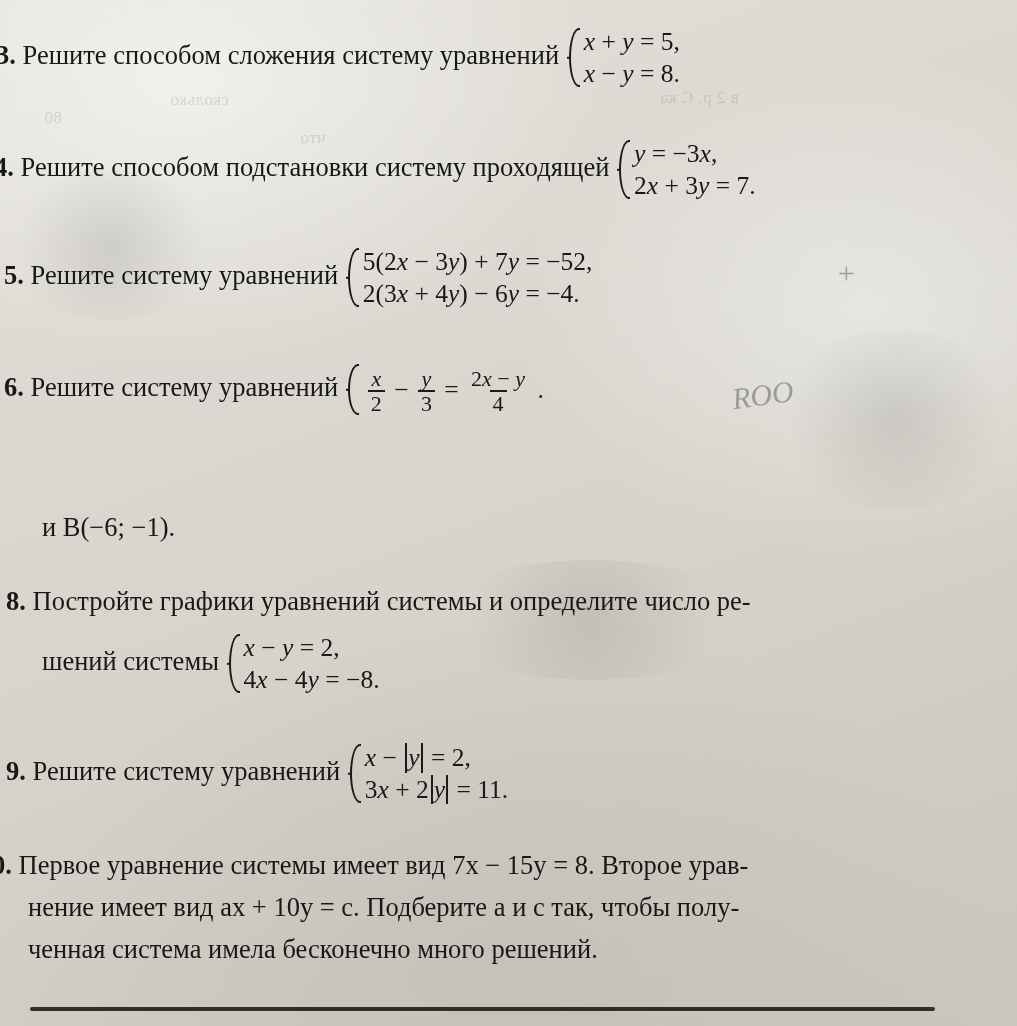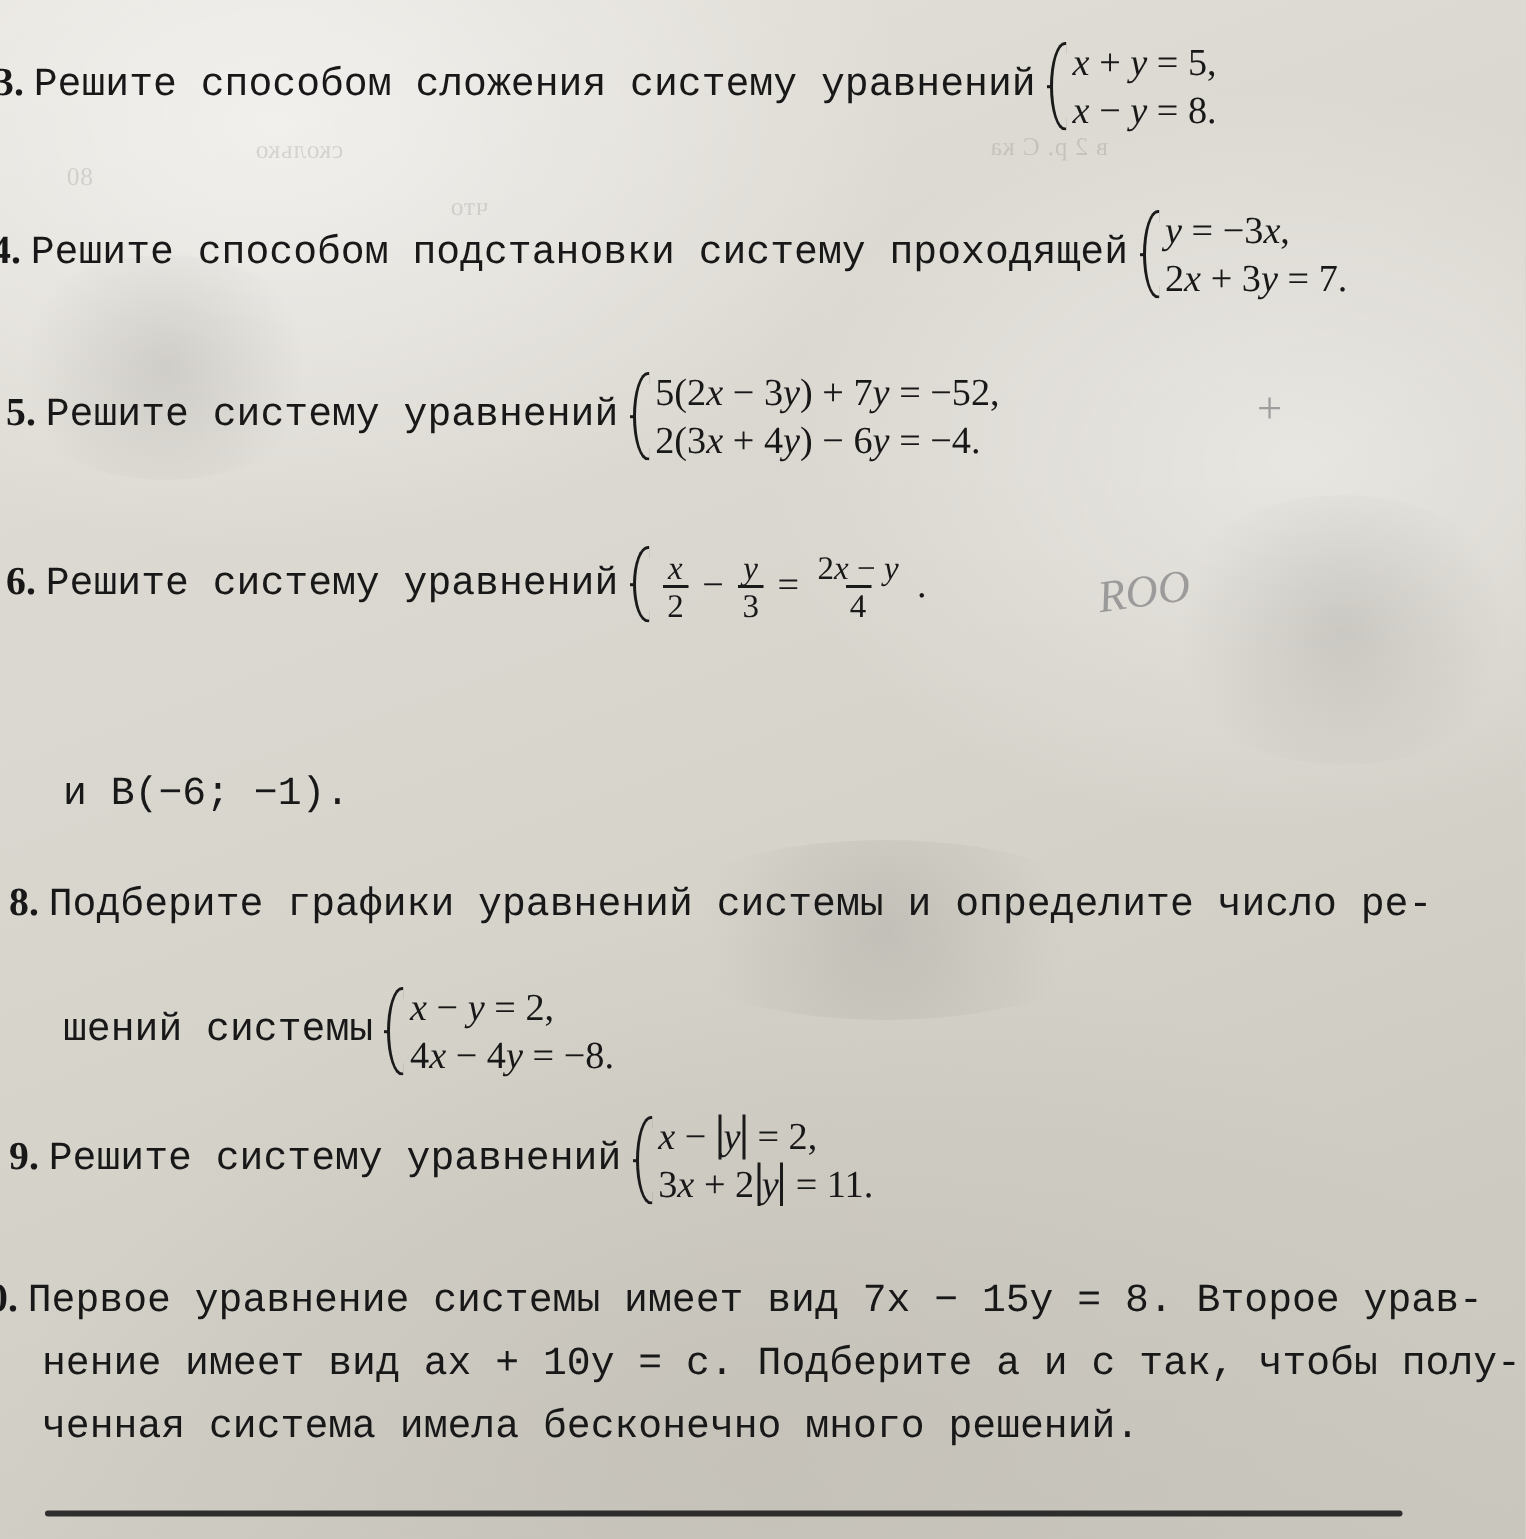--- a/index.html
+++ b/index.html
@@ -30,21 +30,21 @@
     pointer-events:none;
   }
   .content{position:absolute;left:0;top:0;width:1017px;height:1026px;}
   .item{
     position:absolute;
     color:#181818;
     font-size:26.5px;
     line-height:1.16;
   }
   .num{font-weight:bold;}
-  .txt{font-weight:normal;font-family:Liberation Mono, monospace;}
+  .txt{font-weight:normal;}
   i.m{font-style:italic;font-family:"Liberation Serif",serif;}
   
   .sys{display:inline-flex;align-items:flex-start;vertical-align:middle;}
   .brace{
     font-size:1px;
     width:14px;
     align-self:stretch;
     position:relative;
     margin-right:4px;
   }
@@ -164,23 +164,23 @@
       </span>
     </span>
   </div>
 
   <div class="item" style="left:42px;top:512px;">
     <span class="txt">и B(−6; −1).</span>
   </div>
 
   <div class="item" style="left:6px;top:586px;">
     <span class="num">8.</span>
-    <span class="txt">Подберите графики уравнений системы и определите число ре-</span>
-  </div>
-  <div class="item" style="left:42px;top:632px;margin-top:24px;">
+    <span class="txt">Постройте графики уравнений системы и определите число ре-</span>
+  </div>
+  <div class="item" style="left:42px;top:632px;">
     <span class="txt">шений системы</span>
     <span class="sys">
       <span class="brace"></span>
       <span class="eqs">
         <span class="eq"><i class="m">x</i> − <i class="m">y</i> = 2,</span>
         <span class="eq">4<i class="m">x</i> − 4<i class="m">y</i> = −8.</span>
       </span>
     </span>
   </div>
 

